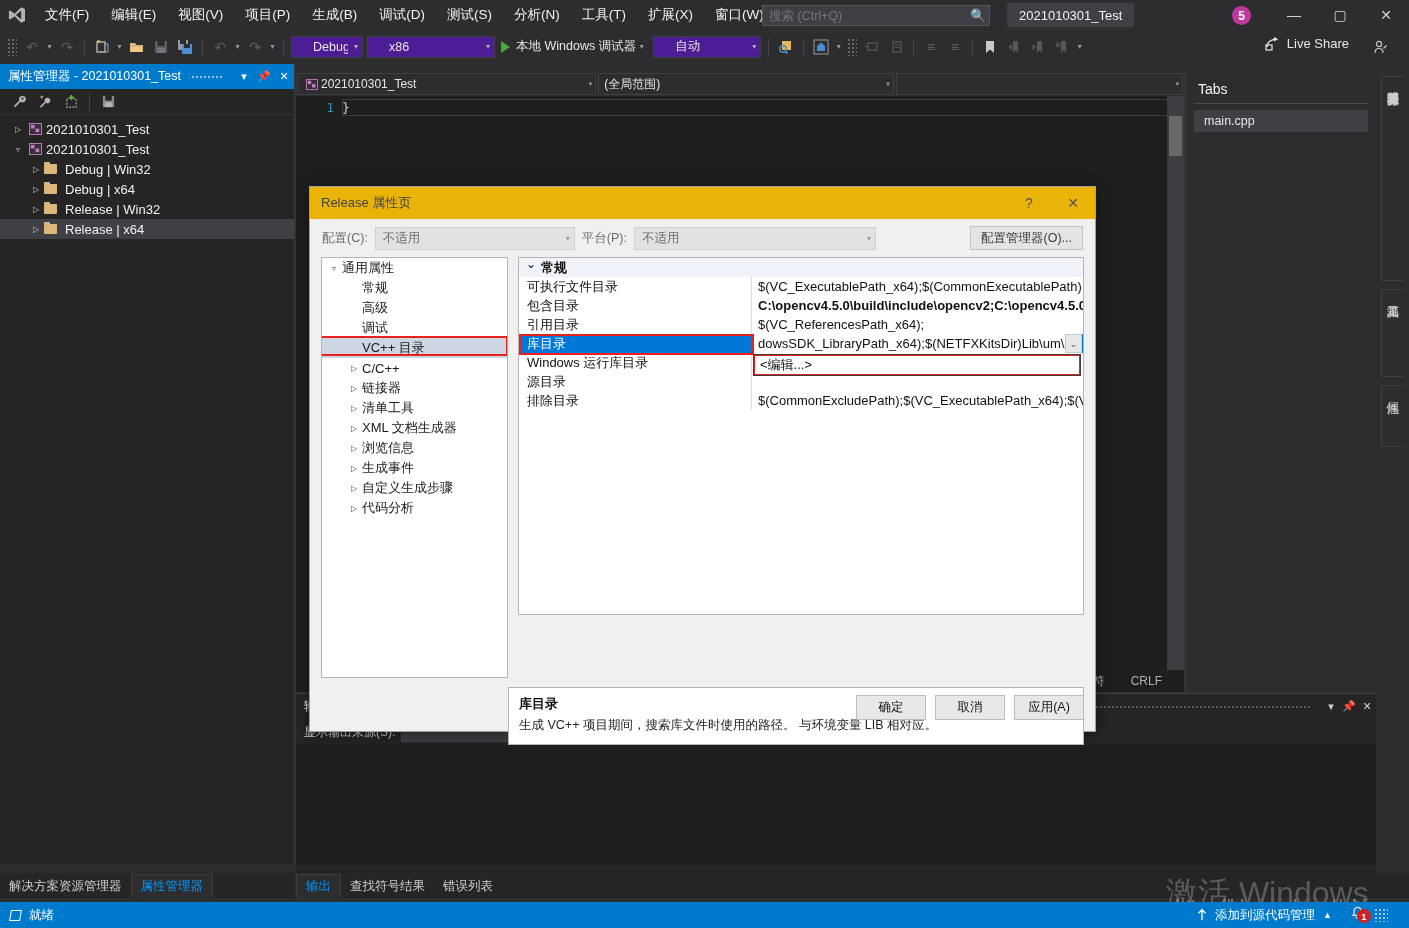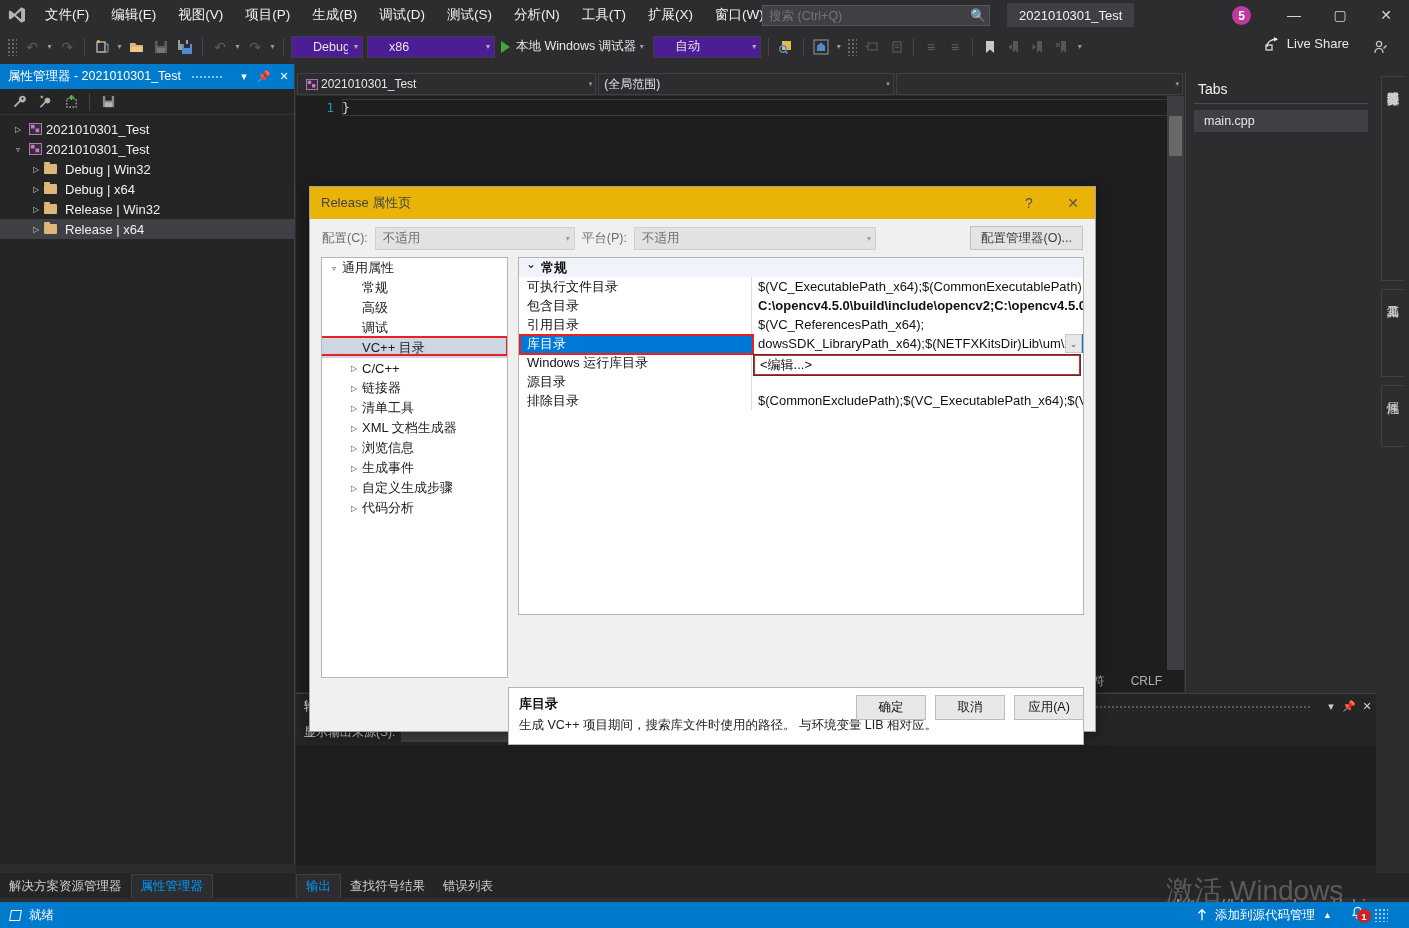--- a/index.html
+++ b/index.html
@@ -243,21 +243,21 @@
     border-radius: 50%; color: #fff; font-size: 9.5px; display: flex;
     align-items: center; justify-content: center; font-weight: bold;
   }
   .sb-grip { width: 14px; height: 14px; margin-left: 6px;
     background-image: radial-gradient(circle, rgba(255,255,255,.6) 1px, transparent 1px);
     background-size: 4px 4px; }
 
   
   .wm-activate {
     position: absolute; left: 1166px; top: 872px; color: rgba(190,190,190,.35);
-    font-size: 28px; white-space: nowrap; pointer-events: none;
+    font-size: 32px; white-space: nowrap; pointer-events: none;
   }
   .wm-activate2 {
     position: absolute; left: 1166px; top: 908px; color: rgba(255,255,255,.3);
     font-size: 13px; white-space: nowrap; pointer-events: none;
   }
   .wm-url {
     position: absolute; left: 1176px; top: 896px; color: rgba(225,225,225,.5);
     font-size: 18px; white-space: nowrap; pointer-events: none;
   }
 

